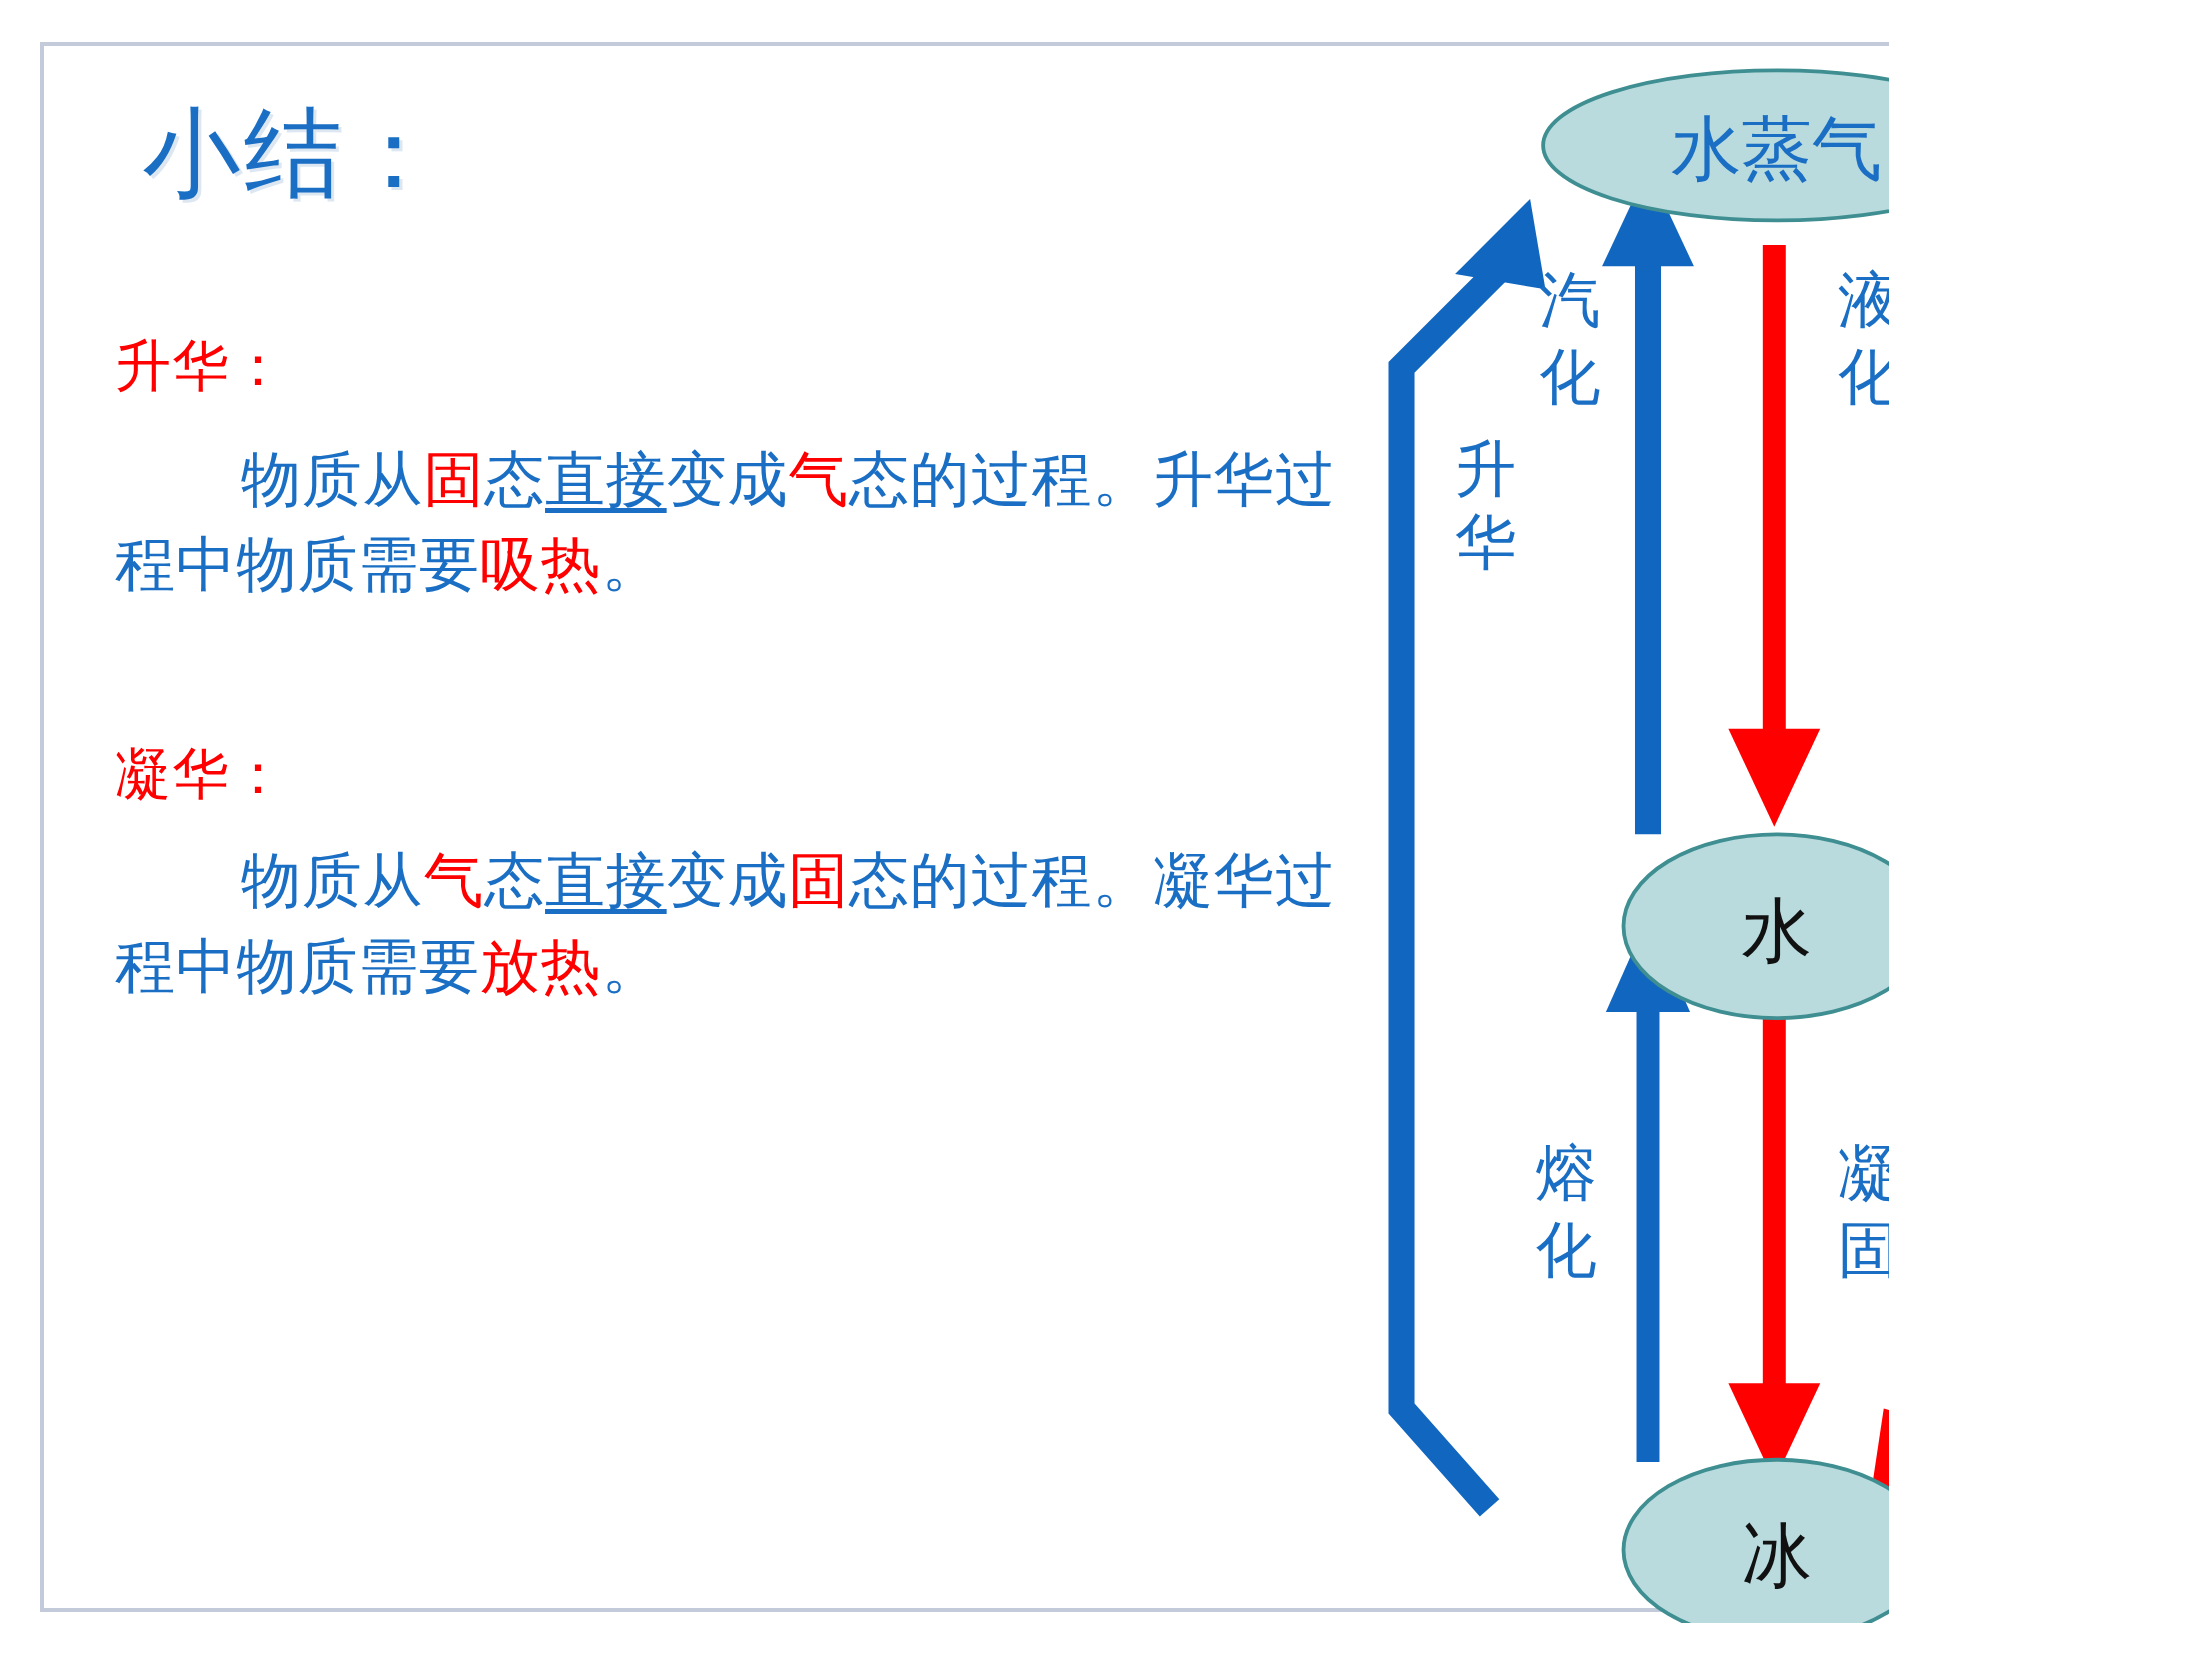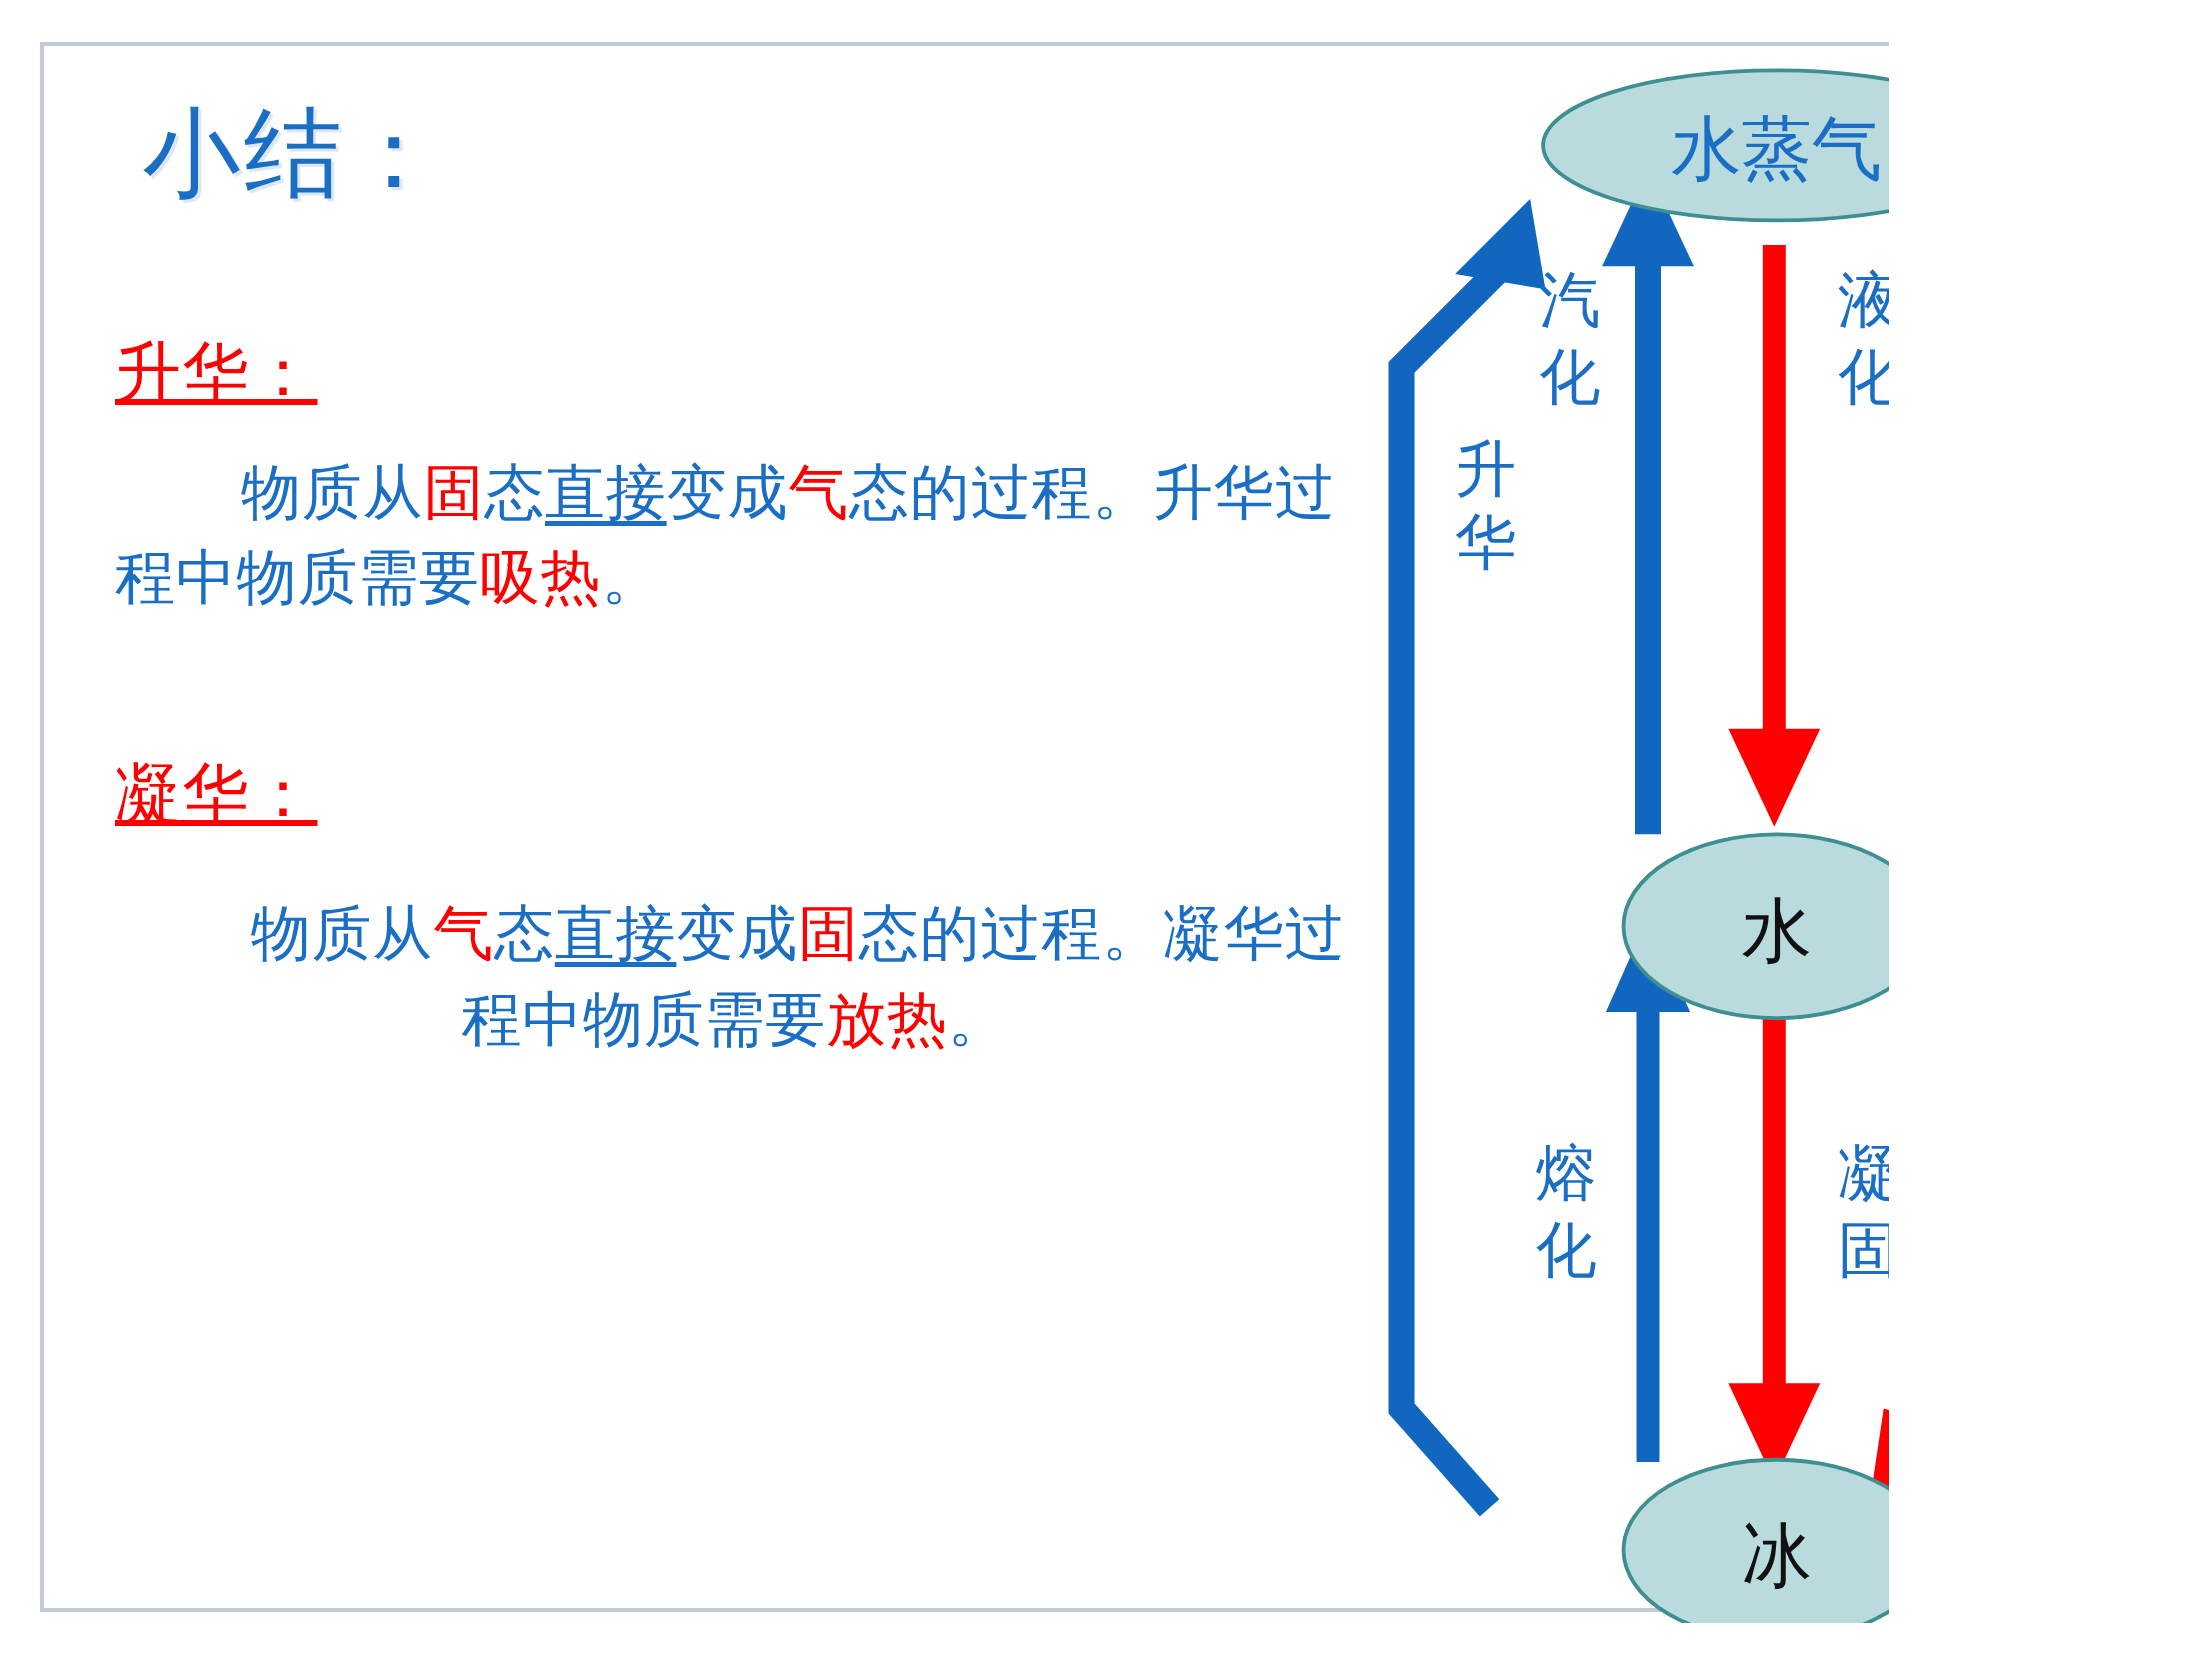--- a/index.html
+++ b/index.html
@@ -39,47 +39,46 @@
     font-size: 98px;
     color: #1a6fc4;
     font-weight: 400;
     letter-spacing: 3.1px;
     margin: 0 0 7.7px 27.6px;
     line-height: 1.25;
     text-shadow: 3.1px 3.1px 0 rgba(120,160,200,0.25);
   }
 
   .term-head {
-    font-size: 66px;
+    font-size: 56px;
     color: #ff0000;
     margin: 0;
     line-height: 1.3;
     letter-spacing: 1.5px;
-    text-decoration: underline;
   }
 
   .body-par {
     font-size: 60px;
     color: #1a6fc4;
     line-height: 1.42;
     letter-spacing: 0.8px;
     margin: 0;
     text-indent: 2.1em;
   }
   .body-par .hl-red { color: #ff0000; }
   .body-par .hl-underline {
     text-decoration: underline;
     text-decoration-thickness: 4.6px;
     text-underline-offset: 7.7px;
   }
 
   #block-shenghua { margin-top: 115px; }
   #block-shenghua .body-par { margin-top: 35px; }
   #block-ninghua { margin-top: 130px; }
-  #block-ninghua .body-par { margin-top: 55px; text-align: center; }
+  #block-ninghua .body-par { margin-top: 28px; }
 
   
   #diagram {
     position: absolute;
     left: 1302px;
     top: 61px;
     width: 865px;
     height: 1562px;
   }
   #diagram svg { display: block; }

